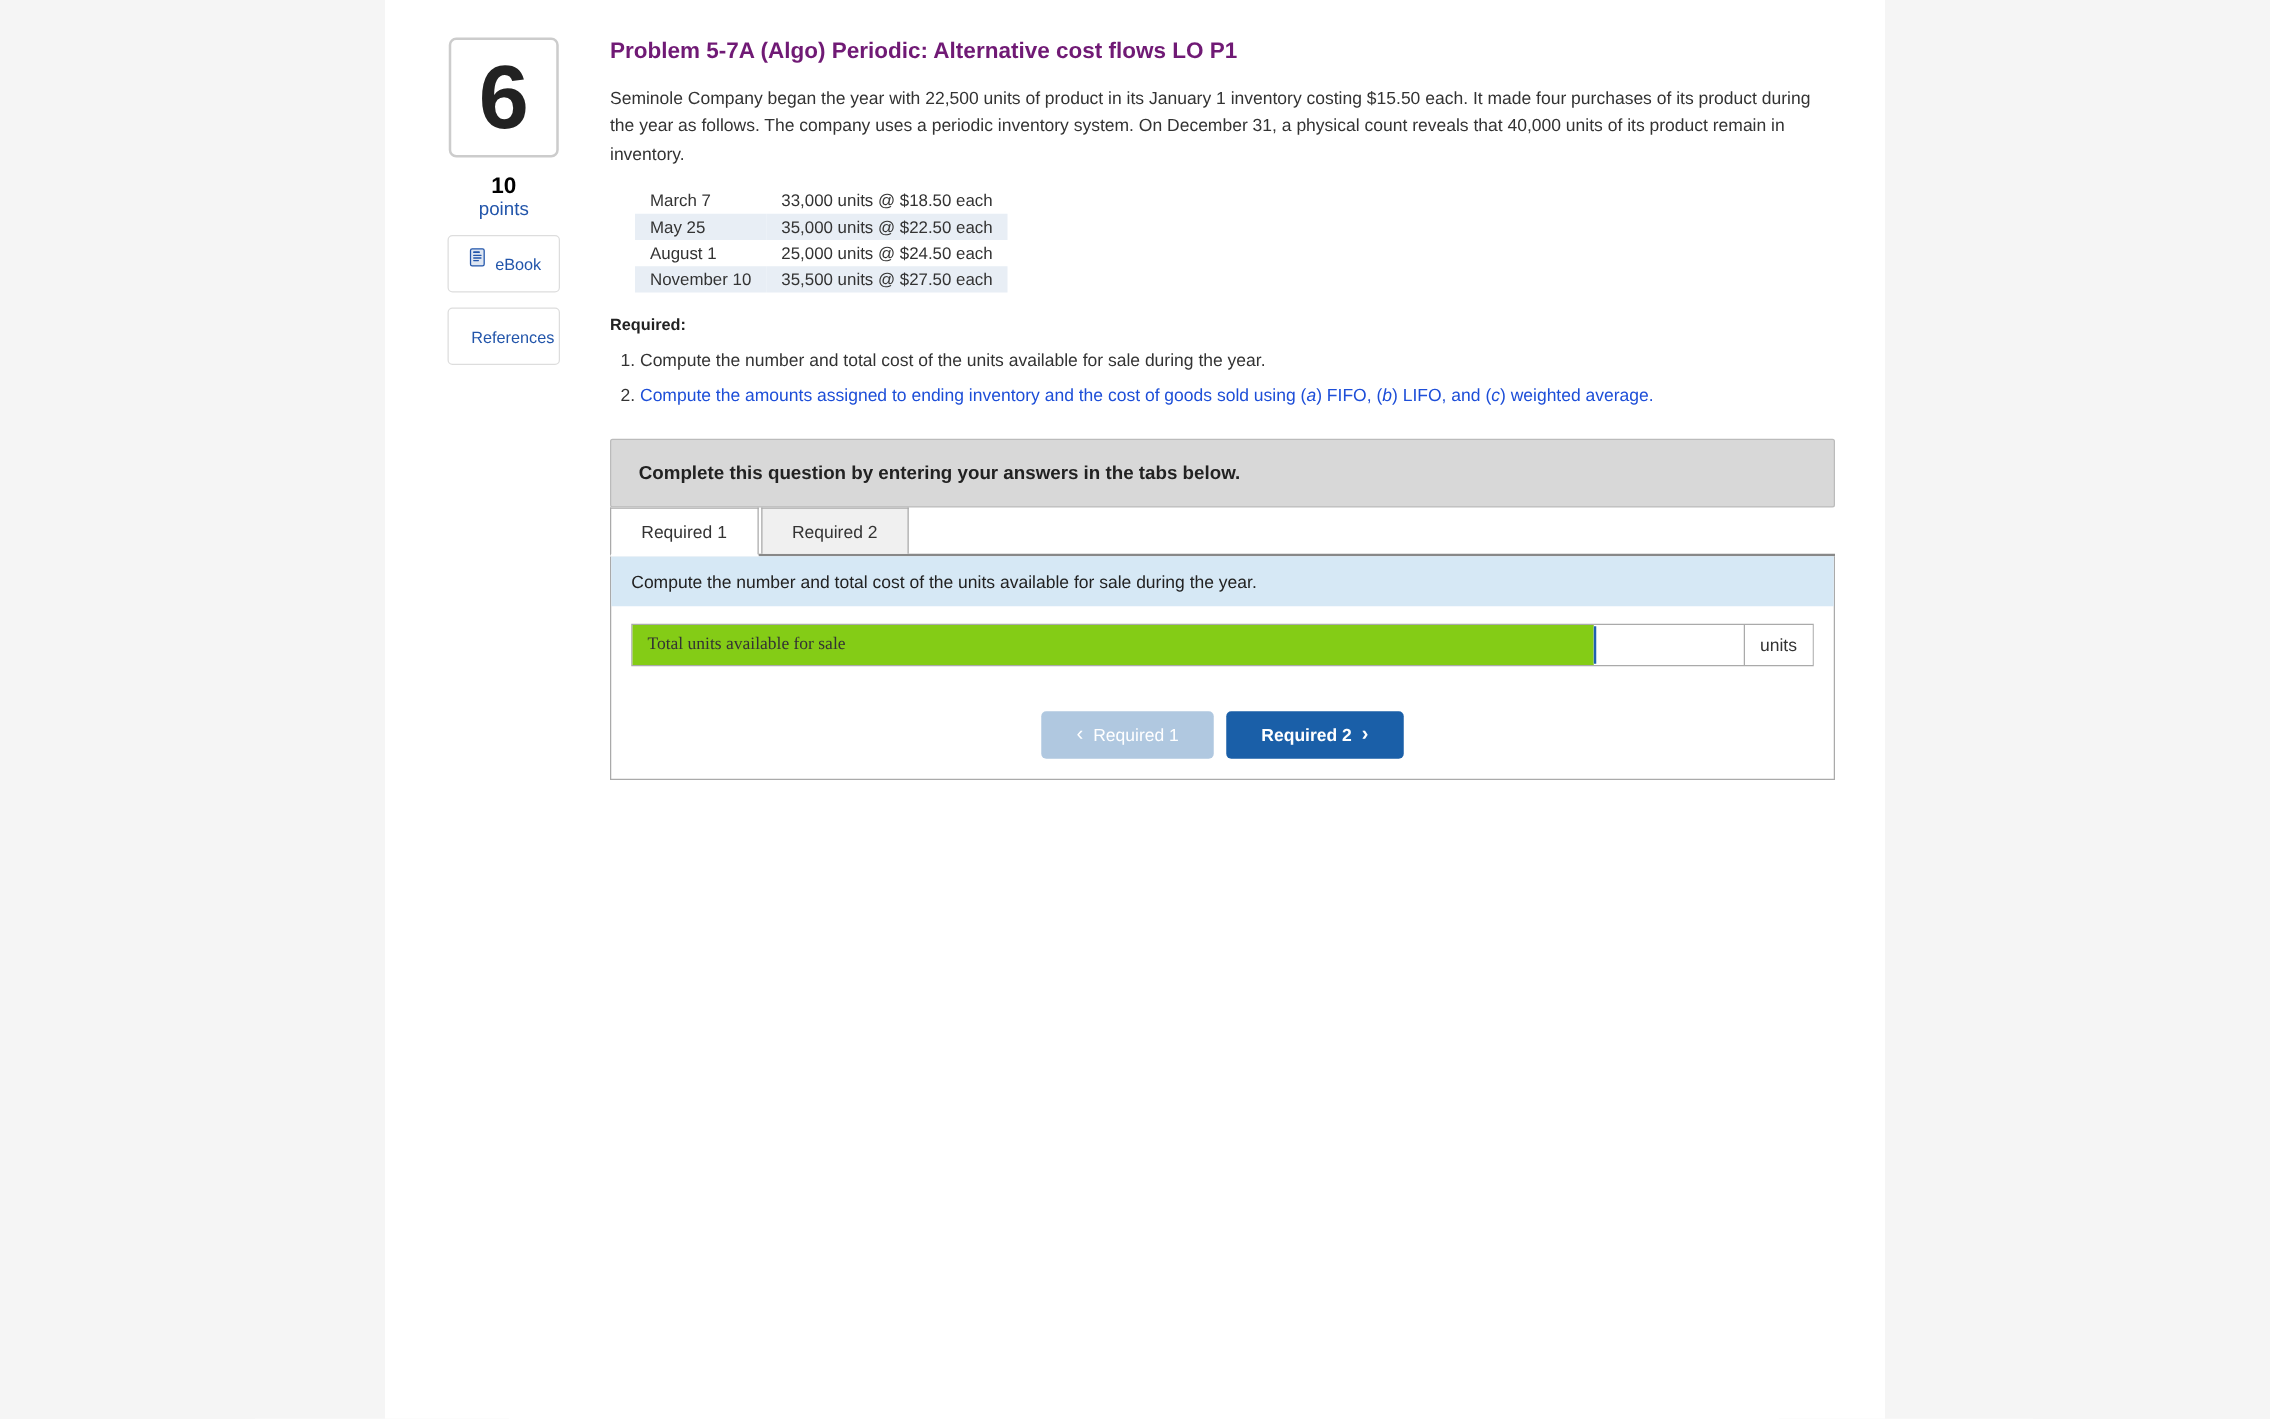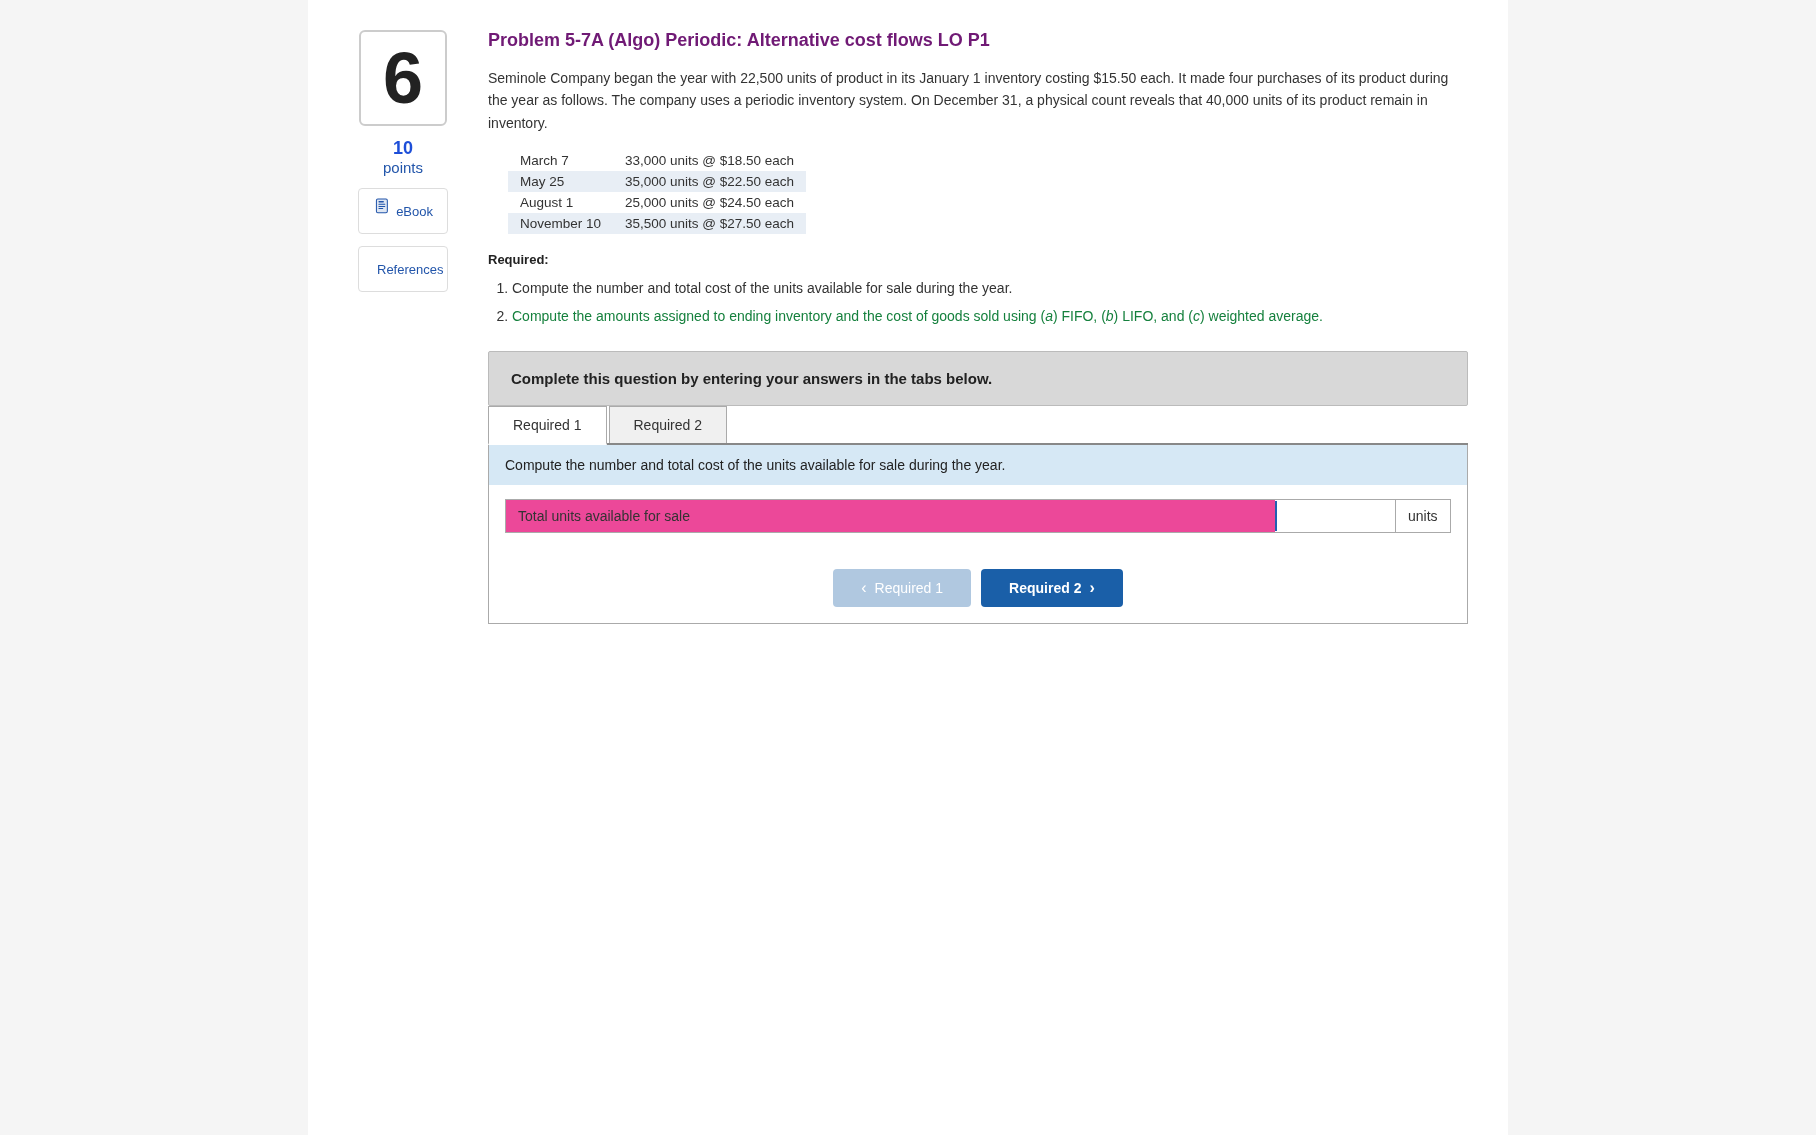--- a/index.html
+++ b/index.html
@@ -39,21 +39,21 @@
       background: #fff;
     }
     .points-section {
       text-align: center;
       color: #2255aa;
       font-size: 15px;
     }
     .points-number {
       font-size: 18px;
       font-weight: bold;
-      color: #1d4ed8;
+      color: #000000;
     }
     .sidebar-icon-btn {
       display: flex;
       align-items: center;
       gap: 4px;
       color: #2255aa;
       font-size: 13px;
       cursor: pointer;
       border: 1px solid #ddd;
       border-radius: 4px;
@@ -102,21 +102,21 @@
     }
     .requirements-list {
       margin-left: 24px;
       line-height: 1.7;
       font-size: 14px;
     }
     .requirements-list li {
       margin-bottom: 4px;
     }
     .req-2-text {
-      color: #15803d;
+      color: #1d4ed8;
       text-align: center;
     }
     .complete-question-box {
       background: #d8d8d8;
       border: 1px solid #bbb;
       padding: 18px 22px;
       font-size: 15px;
       font-weight: bold;
       color: #222;
       margin: 22px 0 0 0;
@@ -166,21 +166,22 @@
       display: flex;
       align-items: center;
       margin-bottom: 6px;
       border: 1px solid #aaa;
     }
     .form-row-label {
       flex: 1;
       padding: 8px 12px;
       font-size: 14px;
       color: #333;
-      background: #ec4899;
+      background: #84cc16;
+      font-family: Liberation Serif, serif;
     }
     .form-row-input {
       width: 120px;
       border: none;
       border-left: 2px solid #2060b0;
       padding: 7px 8px;
       font-size: 14px;
       outline: none;
       background: #fff;
     }

